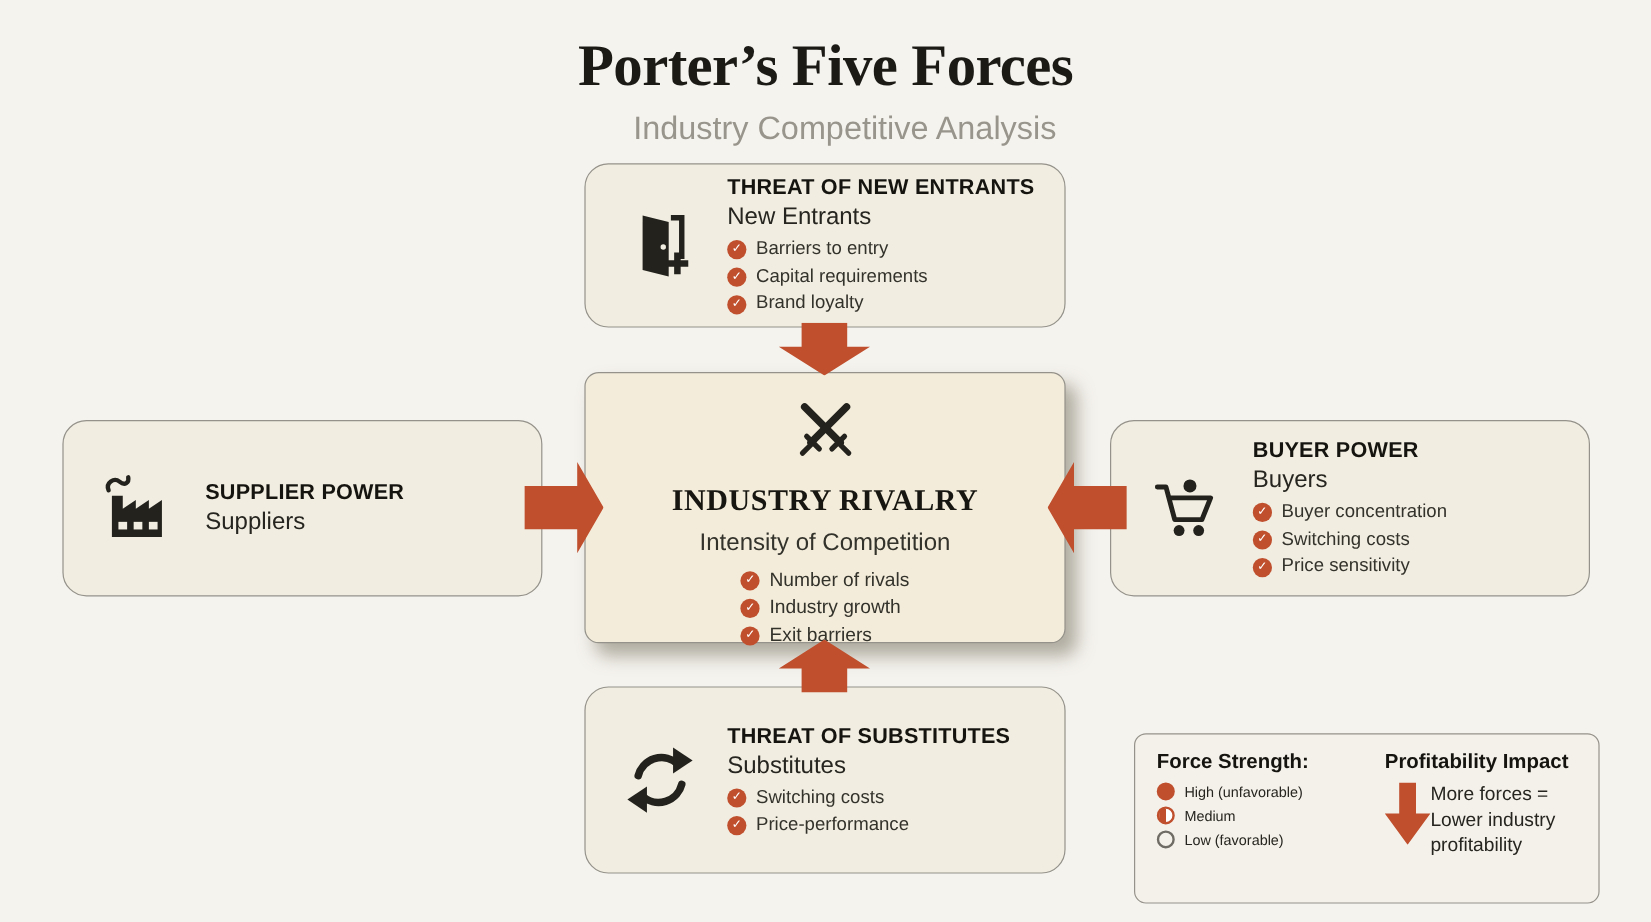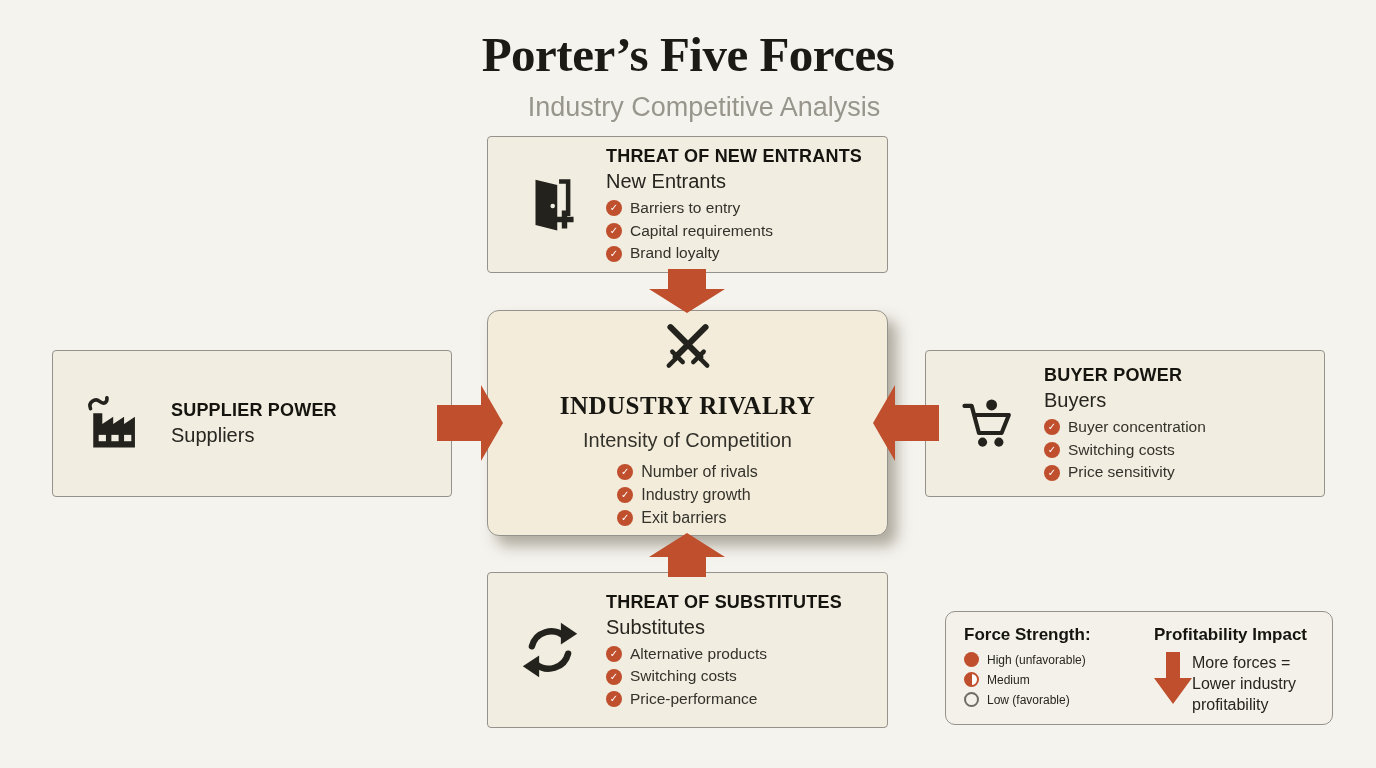--- a/index.html
+++ b/index.html
@@ -17,34 +17,34 @@
     font-family:"Liberation Serif", serif; font-size:49px; font-weight:700;
     color:var(--title-color,#1b1a15); letter-spacing:-0.5px;
   }
   .subtitle {
     position:absolute; top:92px; left:16px; width:100%; text-align:center;
     font-size:27px; color:var(--subtitle-color,#98958c);
   }
 
   .force {
     position:absolute; background:var(--box-bg,#f1ede1);
-    border:1px solid var(--box-border,#94928a); border-radius:4px;
+    border:1px solid var(--box-border,#94928a); border-radius:20px;
     display:flex; align-items:center; gap:24px; padding:12px 18px 12px 30px;
   }
   .box-top    { left:487px; top:136px; width:401px; height:137px; }
   .box-left   { left:52px;  top:350px; width:400px; height:147px; }
   .box-right  { left:925px; top:350px; width:400px; height:147px; }
   .box-bottom { left:487px; top:572px; width:401px; height:156px; }
 
   .center-box {
     position:absolute; left:487px; top:310px; width:401px; height:226px;
     background:var(--center-bg,#f3ecda);
     border:1px solid var(--box-border,#94928a); border-radius:12px;
     box-shadow:9px 10px 14px rgba(107,101,84,.5);
-    display:flex; flex-direction:column; align-items:center; padding-top:12px;
+    display:flex; flex-direction:column; align-items:center; padding-top:24px;
   }
 
   .force-icon { flex:0 0 64px; display:flex; justify-content:center; color:var(--icon-color,#23221c); }
   .icon-light { fill:var(--box-bg,#f1ede1); }
 
   .force-heading { font-size:18px; font-weight:700; color:#15140f; letter-spacing:.2px; }
   .force-sub { font-size:20px; color:#26251f; margin-top:3px; }
   .bullets { margin-top:6px; display:flex; flex-direction:column; gap:4px; }
   .bullet { display:flex; align-items:center; gap:8px; font-size:15.5px; line-height:1.2; color:#33322b; }
   .check {
@@ -63,21 +63,21 @@
   .center-box .bullet { font-size:16px; }
 
   .arrow { position:absolute; line-height:0; }
   .arrow polygon { fill:var(--accent,#bf4f2d); }
   .arrow-top    { left:649px; top:269px; }
   .arrow-bottom { left:649px; top:533px; }
   .arrow-left   { left:437px; top:385px; }
   .arrow-right  { left:873px; top:385px; }
 
   .legend {
-    position:absolute; left:945px; top:611px; width:388px; height:114px;
+    position:absolute; left:945px; top:611px; width:388px; height:142px;
     background:var(--legend-bg,#f4f1ea);
     border:1px solid var(--box-border,#94928a); border-radius:10px;
     padding:13px 16px 10px 18px; display:flex; gap:22px;
   }
   .legend-col1 { width:178px; }
   .legend-h { font-size:17px; font-weight:700; color:#15140f; margin-bottom:7px; }
   .legend-item { display:flex; align-items:center; gap:8px; font-size:12px; color:#26251f; margin-bottom:5px; }
   .dot { width:15px; height:15px; border-radius:50%; flex:0 0 15px; }
   .dot-high   { background:var(--accent,#bf4f2d); }
   .dot-medium { border:2px solid var(--accent,#bf4f2d); background:linear-gradient(90deg,var(--accent,#bf4f2d) 50%, #ffffff 50%); }
@@ -174,24 +174,20 @@
         <path d="M12 28 A22 22 0 0 1 48 17" fill="none" stroke="currentColor" stroke-width="7" stroke-linecap="round"></path>
         <polygon points="44,2 62,14 44,26" fill="currentColor"></polygon>
         <path d="M52 36 A22 22 0 0 1 16 47" fill="none" stroke="currentColor" stroke-width="7" stroke-linecap="round"></path>
         <polygon points="20,62 2,50 20,38" fill="currentColor"></polygon>
       </svg>
     </span>
     <div class="force-content">
       <div class="force-heading">THREAT OF SUBSTITUTES</div>
       <div class="force-sub">Substitutes</div>
       <div class="bullets">
-        <div class="bullet">
-            <span class="check"></span>
-            <span>Alternative products</span>
-          </div>
         <div class="bullet">
             <span class="check"></span>
             <span>Switching costs</span>
           </div>
         <div class="bullet">
             <span class="check"></span>
             <span>Price-performance</span>
           </div>
       </div>
     </div>

